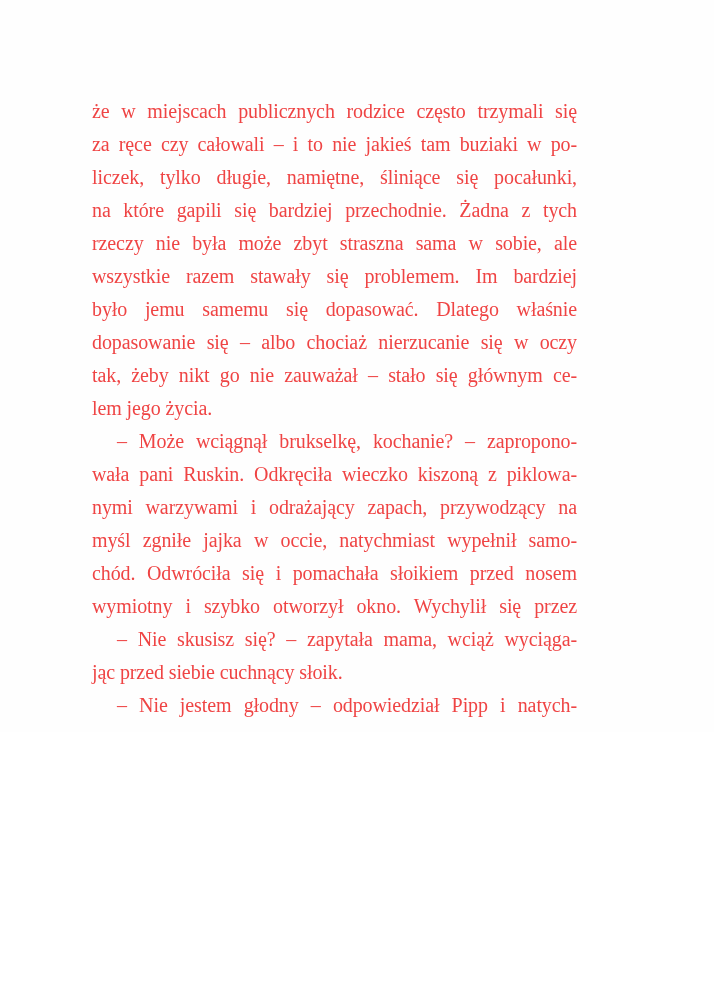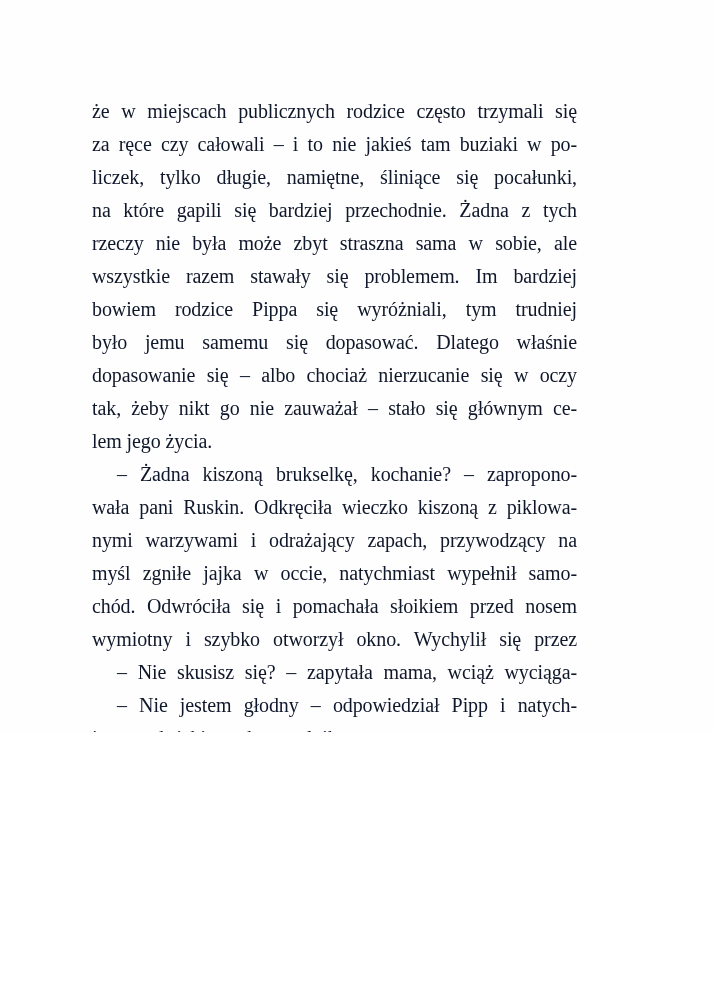--- a/index.html
+++ b/index.html
@@ -6,21 +6,21 @@
     margin: 0;
     padding: 0;
     background: #ffffff;
   }
   .page {
     position: relative;
     width: 714px;
     height: 732px;
     background: #fefefe;
     font-family: "Liberation Serif", "DejaVu Serif", serif;
-    color: #0f172a;
+    color: #ef4444;
     overflow: hidden;
   }
   .text-block {
     position: absolute;
     left: 92px;
     top: 95px;
     width: 485px;
     font-size: 20px;
     line-height: 33px;
     letter-spacing: -0.1px;
@@ -52,31 +52,30 @@
 
 <div class="page">
 
   <div class="text-block">
     <div class="ln">że w miejscach publicznych rodzice często trzymali się</div>
     <div class="ln">za ręce czy całowali – i to nie jakieś tam buziaki w po-</div>
     <div class="ln">liczek, tylko długie, namiętne, śliniące się pocałunki,</div>
     <div class="ln">na które gapili się bardziej przechodnie. Żadna z tych</div>
     <div class="ln">rzeczy nie była może zbyt straszna sama w sobie, ale</div>
     <div class="ln">wszystkie razem stawały się problemem. Im bardziej</div>
-    <div class="ln">bowiem rodzice Pippa się wyróżniali, tym trudniej</div>
     <div class="ln">było jemu samemu się dopasować. Dlatego właśnie</div>
     <div class="ln">dopasowanie się – albo chociaż nierzucanie się w oczy</div>
     <div class="ln">tak, żeby nikt go nie zauważał – stało się głównym ce-</div>
     <div class="ln end">lem jego życia.</div>
-    <div class="ln indent">– Żadna kiszoną brukselkę, kochanie? – zapropono-</div>
+    <div class="ln indent">– Może wciągnął brukselkę, kochanie? – zapropono-</div>
     <div class="ln">wała pani Ruskin. Odkręciła wieczko kiszoną z piklowa-</div>
     <div class="ln">nymi warzywami i odrażający zapach, przywodzący na</div>
     <div class="ln">myśl zgniłe jajka w occie, natychmiast wypełnił samo-</div>
     <div class="ln">chód. Odwróciła się i pomachała słoikiem przed nosem</div>
     <div class="ln">wymiotny i szybko otworzył okno. Wychylił się przez</div>
     <div class="ln indent">– Nie skusisz się? – zapytała mama, wciąż wyciąga-</div>
+    <div class="ln end">jąc przed siebie cuchnący słoik.</div>
     <div class="ln indent">– Nie jestem głodny – odpowiedział Pipp i natych-</div>
-    <div class="ln end">jąc przed siebie cuchnący słoik.</div>
   </div>
 
   <div class="folio">9</div>
 
 </div>
 
 </body></html>

